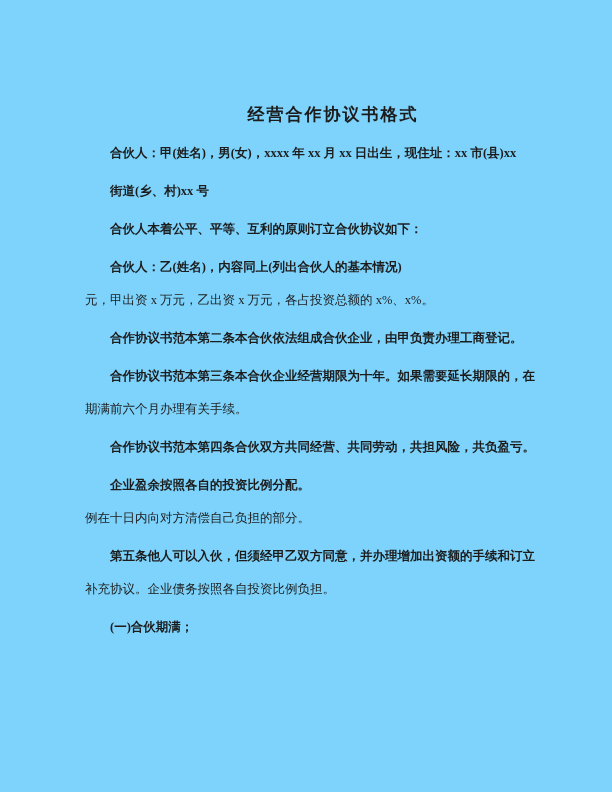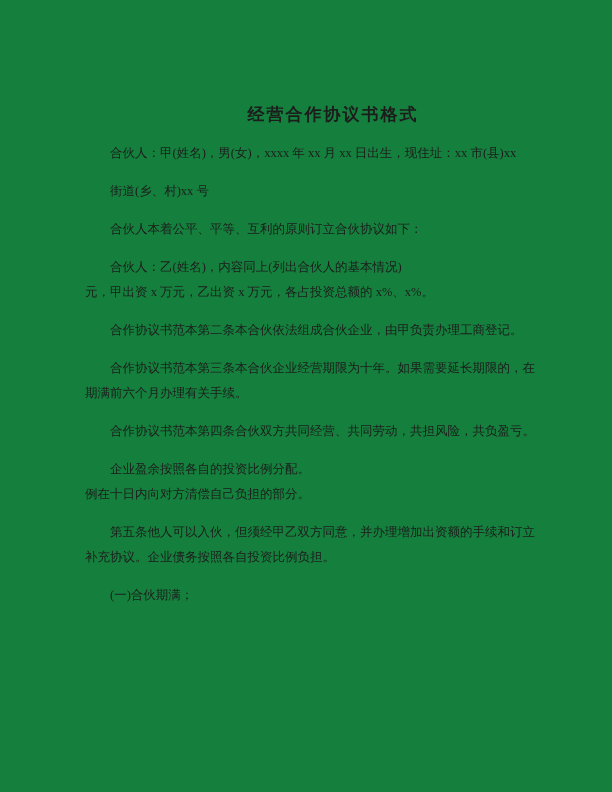--- a/index.html
+++ b/index.html
@@ -4,21 +4,21 @@
 <style>
   html, body {
     margin: 0;
     padding: 0;
     background: #ffffff;
   }
   .page {
     position: relative;
     width: 612px;
     height: 792px;
-    background: #15803d;
+    background: #7dd3fc;
     overflow: hidden;
     font-family: "Liberation Serif", serif;
     color: #1c1c1c;
   }
   .content {
     position: absolute;
     left: 85px;
     top: 0;
     width: 448px;
   }
@@ -35,23 +35,24 @@
   .line {
     font-size: 12.5px;
     line-height: 21px;
     height: 21px;
     white-space: nowrap;
     letter-spacing: 0;
   }
   .para {
     margin-top: 17px;            
     text-indent: 2em;            
+    font-weight: bold;
   }
   .cont {
-    margin-top: 4px;               
+    margin-top: 12px;               
     text-indent: 0;
   }
 </style>
 </head>
 <body>
 
 <div class="page">
   <div class="content">
 
     <div class="doc-title">经营合作协议书格式</div>

